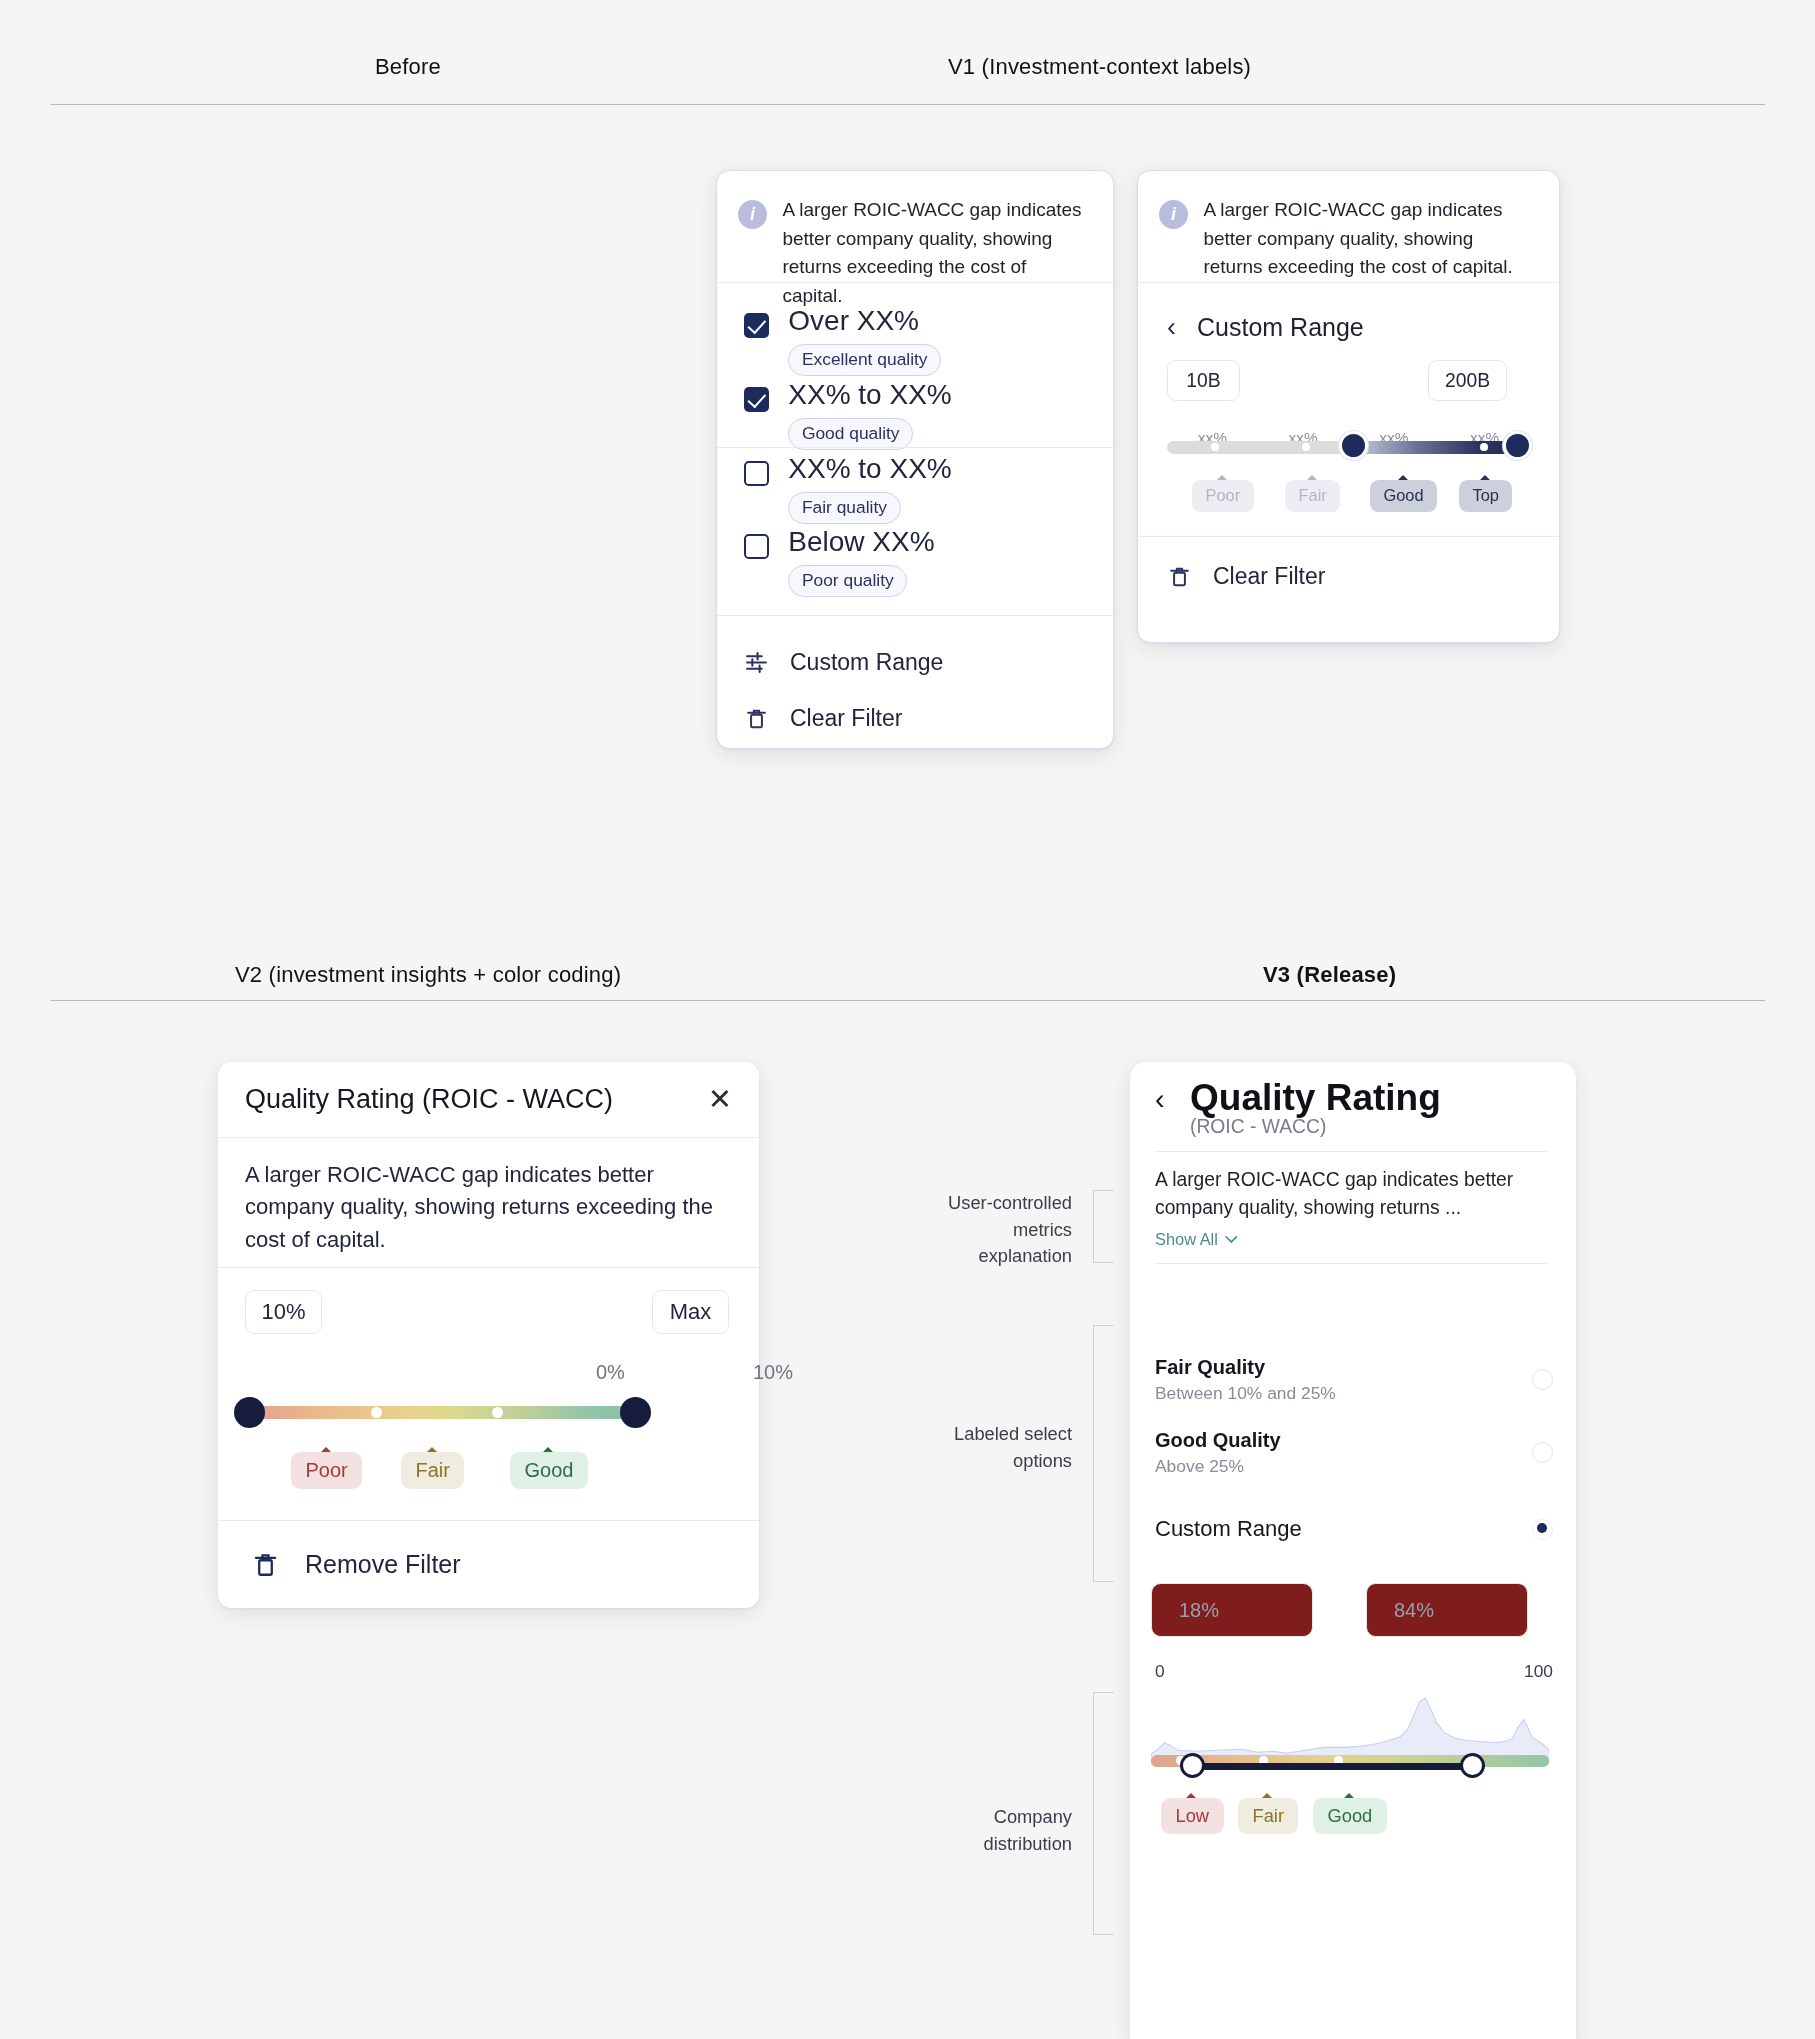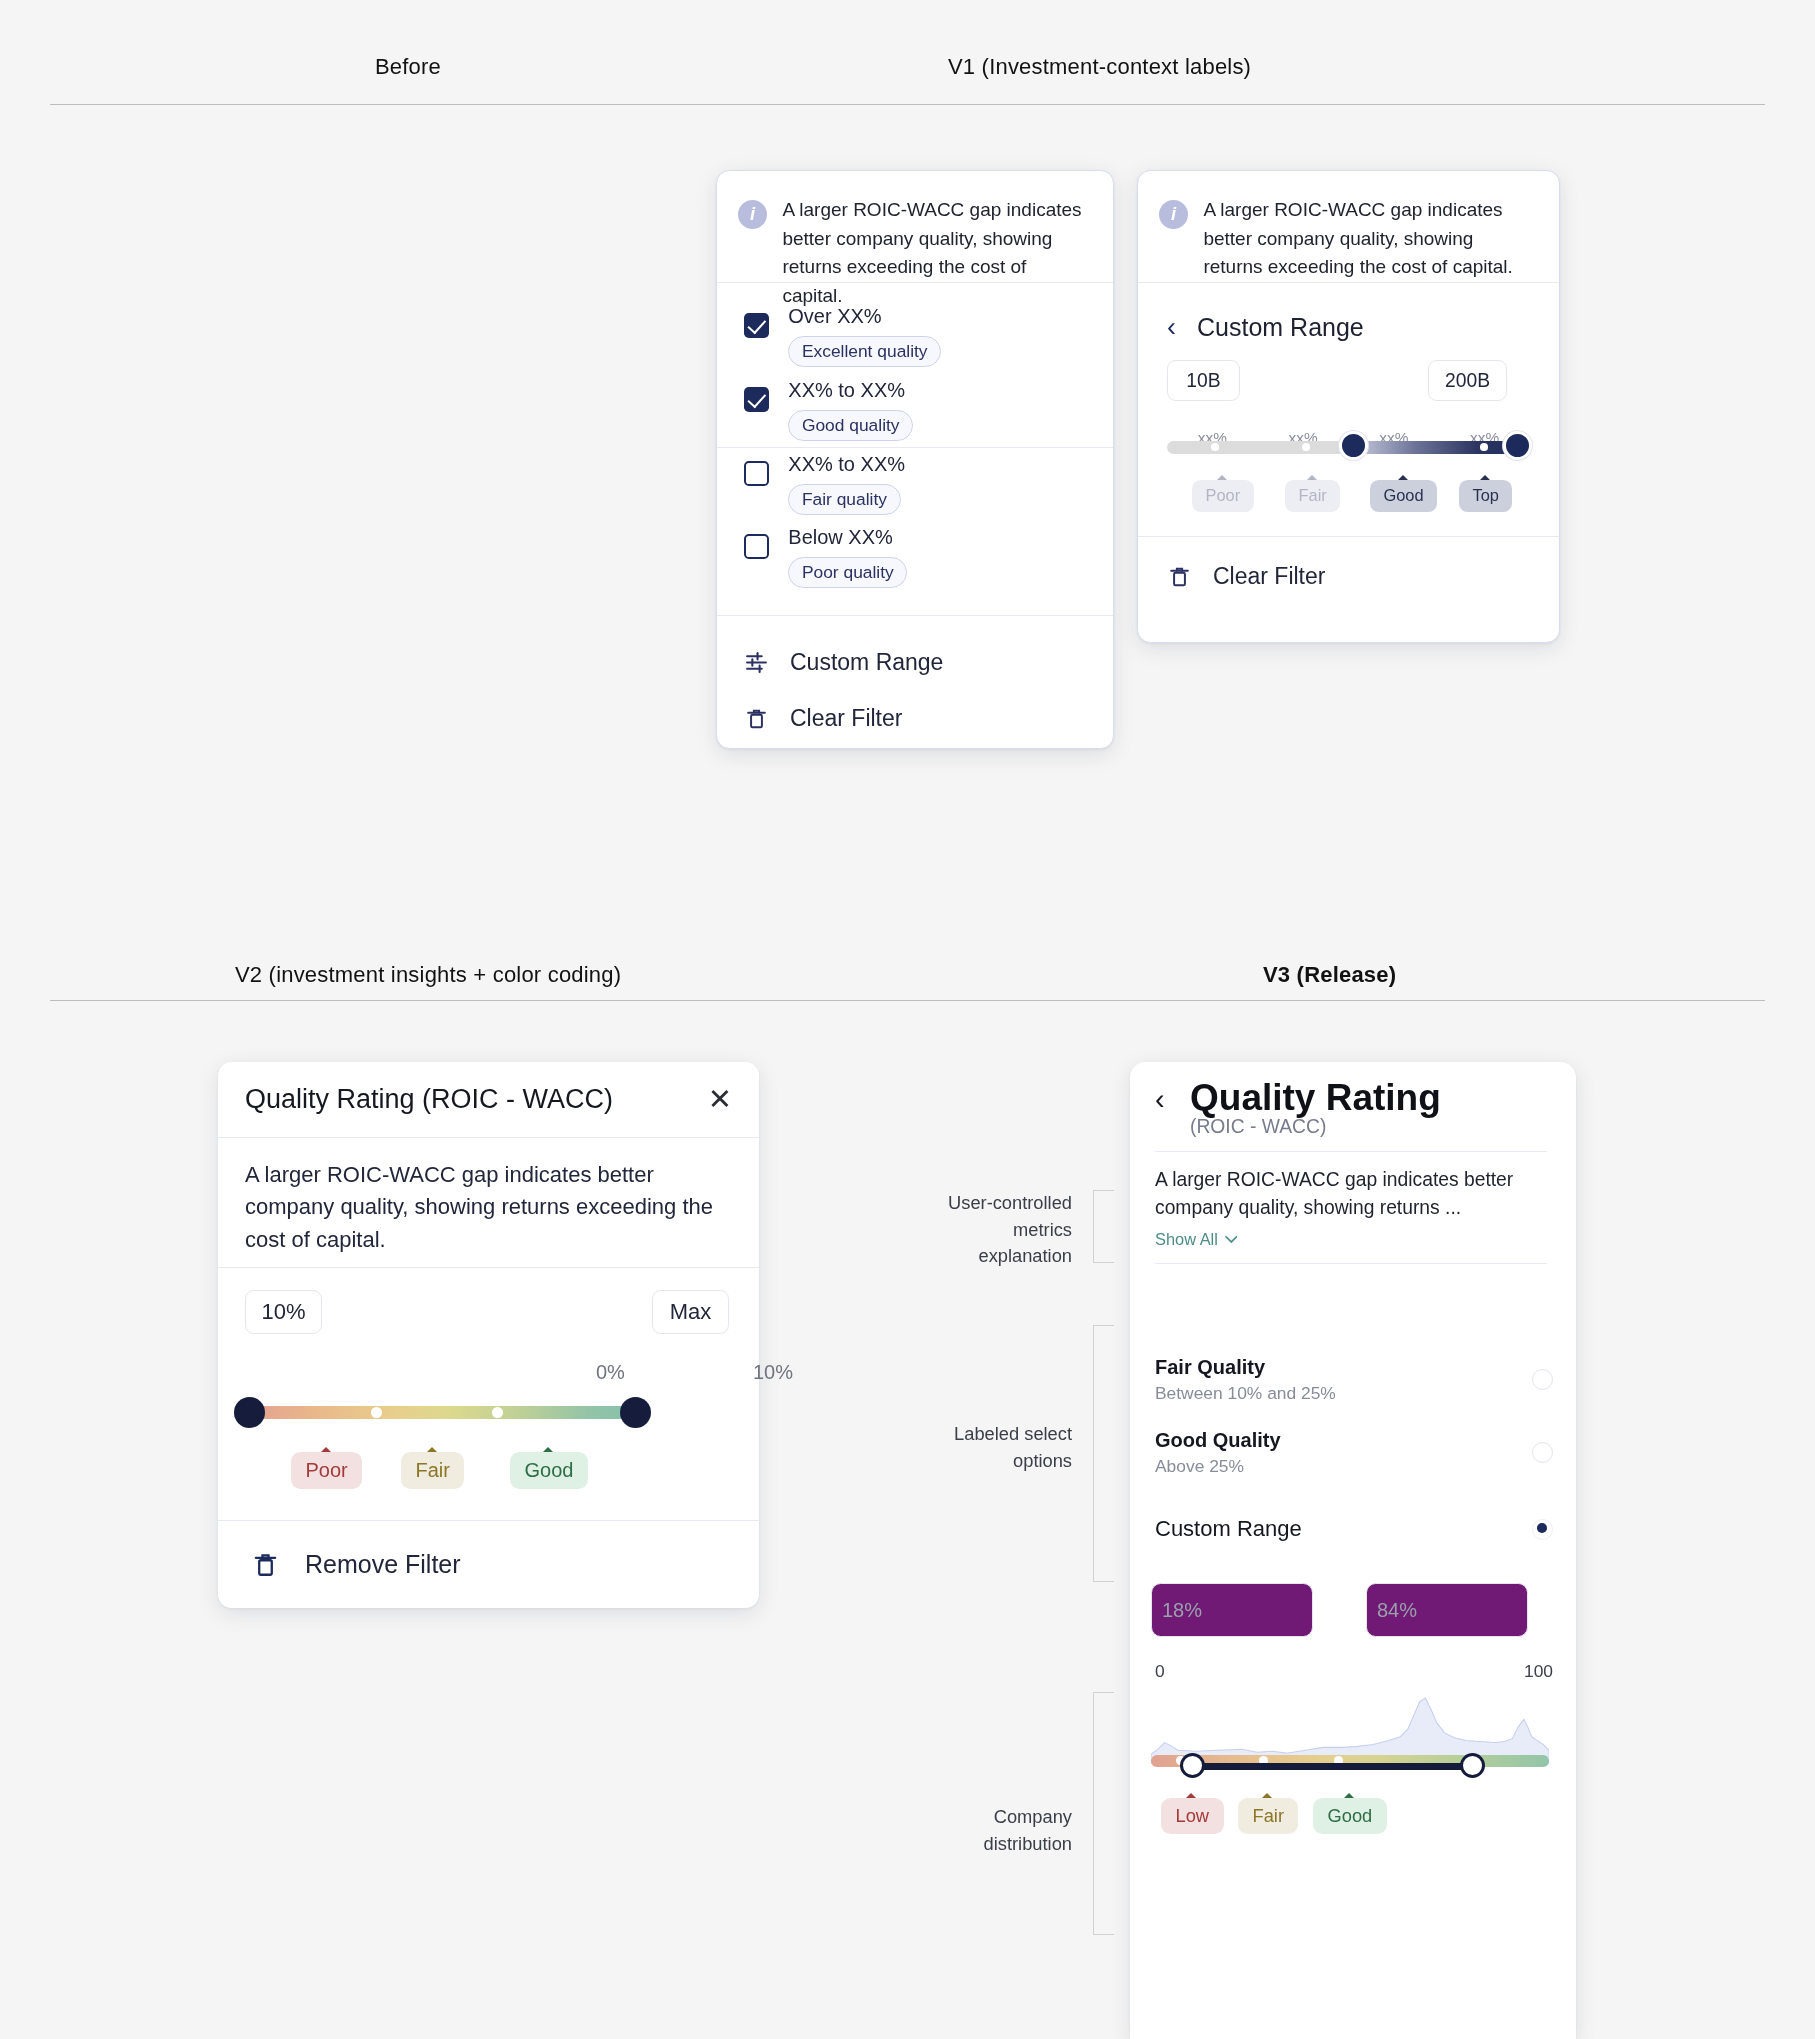--- a/index.html
+++ b/index.html
@@ -65,21 +65,21 @@
   .divider { position:absolute; left:0; width:100%; height:1px; background:#e7e9f3; }
 
   .check-item { position:absolute; display:flex; gap:19.3px; }
   .cbox { width:25px; height:25px; border-radius:4.8px; flex:0 0 auto; margin-top:6.8px; }
   .cbox.on { background:#1d2a5c; position:relative; }
   .cbox.on::after {
     content:""; position:absolute; left:7.7px; top:2.9px; width:7.7px; height:14.5px;
     border:solid #fff; border-width:0 2.9px 2.9px 0; transform:rotate(42deg);
   }
   .cbox.off { border:2.4px solid #1d2a5c; background:#fff; }
-  .ci-label { font-size:20px; color:#22263a; line-height:1.05; }
+  .ci-label { font-size:28px; color:#22263a; line-height:1.05; }
   .pill-outline {
     display:inline-block; margin-top:8.7px; padding:3.9px 12.6px 4.8px 12.6px;
     border:1px solid #ced3ec; border-radius:19.3px; background:#f7f8fd;
     font-size:17.4px; color:#2b3161; white-space:nowrap;
   }
 
   .menu-row { position:absolute; display:flex; align-items:center; gap:21px; }
   .menu-label { font-size:23px; color:#22263a; }
 
   
@@ -127,22 +127,22 @@
   .v3-desc { position:absolute; left:25px; top:104px; width:392px; font-size:19.3px; line-height:1.46; color:#1e222d; }
   .show-all { position:absolute; left:25px; top:168px; font-size:16.4px; color:#4d8d88; display:flex; align-items:center; gap:6.8px; }
   .opt-row { position:absolute; left:25px; width:398px; display:flex; justify-content:space-between; align-items:center; }
   .opt-title { font-size:20px; font-weight:bold; color:#14171f; }
   .opt-sub { font-size:17.4px; color:#878c99; margin-top:3.9px; }
   .radio { width:21px; height:21px; border-radius:50%; border:1.9px solid #e2e4ea; background:#fff; flex:0 0 auto; }
   .radio.sel { border:1.9px solid #eceef2; position:relative; }
   .radio.sel::after { content:""; position:absolute; left:3.9px; top:3.9px; width:9.7px; height:9.7px;
                       border-radius:50%; background:#1d2a5c; }
   .inp-ghost {
-    position:absolute; border:1px solid #e4e6ec; border-radius:9.7px; background:#701a75;
-    font-size:20px; color:#9aa0ad; display:flex; align-items:center; padding-left:10px;text-align:right;
+    position:absolute; border:1px solid #e4e6ec; border-radius:9.7px; background:#7f1d1d;
+    font-size:20px; color:#9aa0ad; display:flex; align-items:center; padding-left:27px;text-align:right;
   }
   .axis-lbl { position:absolute; font-size:17.4px; color:#3b3f4a; }
   .dist-svg { position:absolute; }
   .v3-track { position:absolute; height:11.6px; border-radius:5.8px;
     background:linear-gradient(90deg,#e0a191 0%,#e6bb8d 20%,#e5cf8d 42%,#d5d38f 58%,#b9cf98 76%,#93c5a9 100%); }
   .v3-sel-bar { position:absolute; height:7.7px; border-radius:3.9px; background:#151b3a; }
   .v3-knob { position:absolute; width:25px; height:25px; border-radius:50%;
              background:#ffffff; border:3.9px solid #151b3a; }
   .v3-pill { position:absolute; border-radius:9.7px; font-size:18.3px; padding:6.8px 14.5px 7.7px 14.5px; }
   .v3-pill::before {

